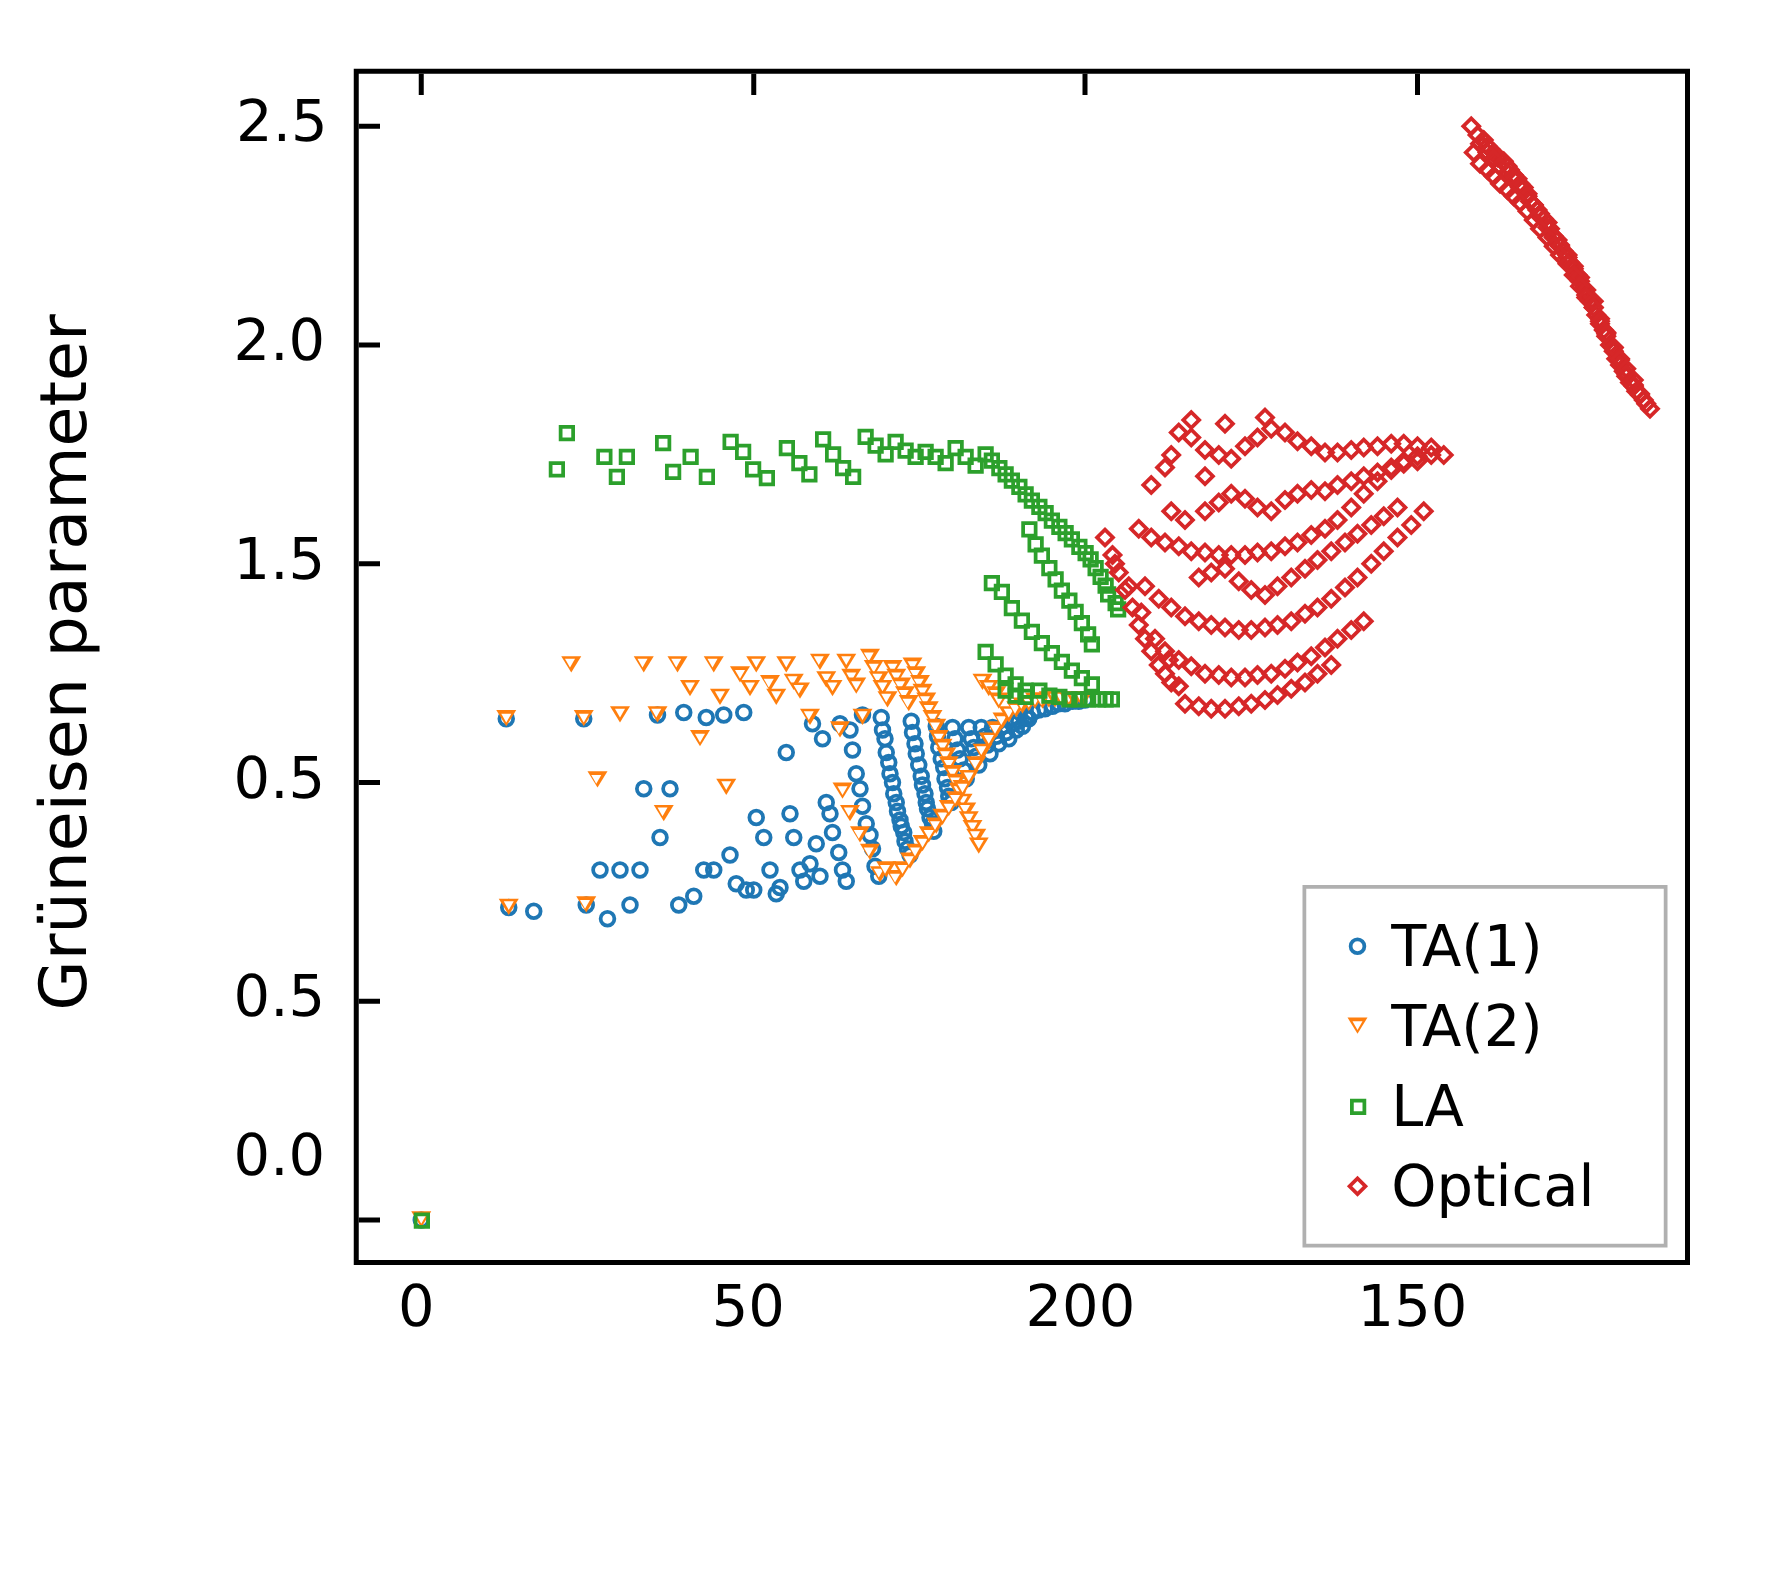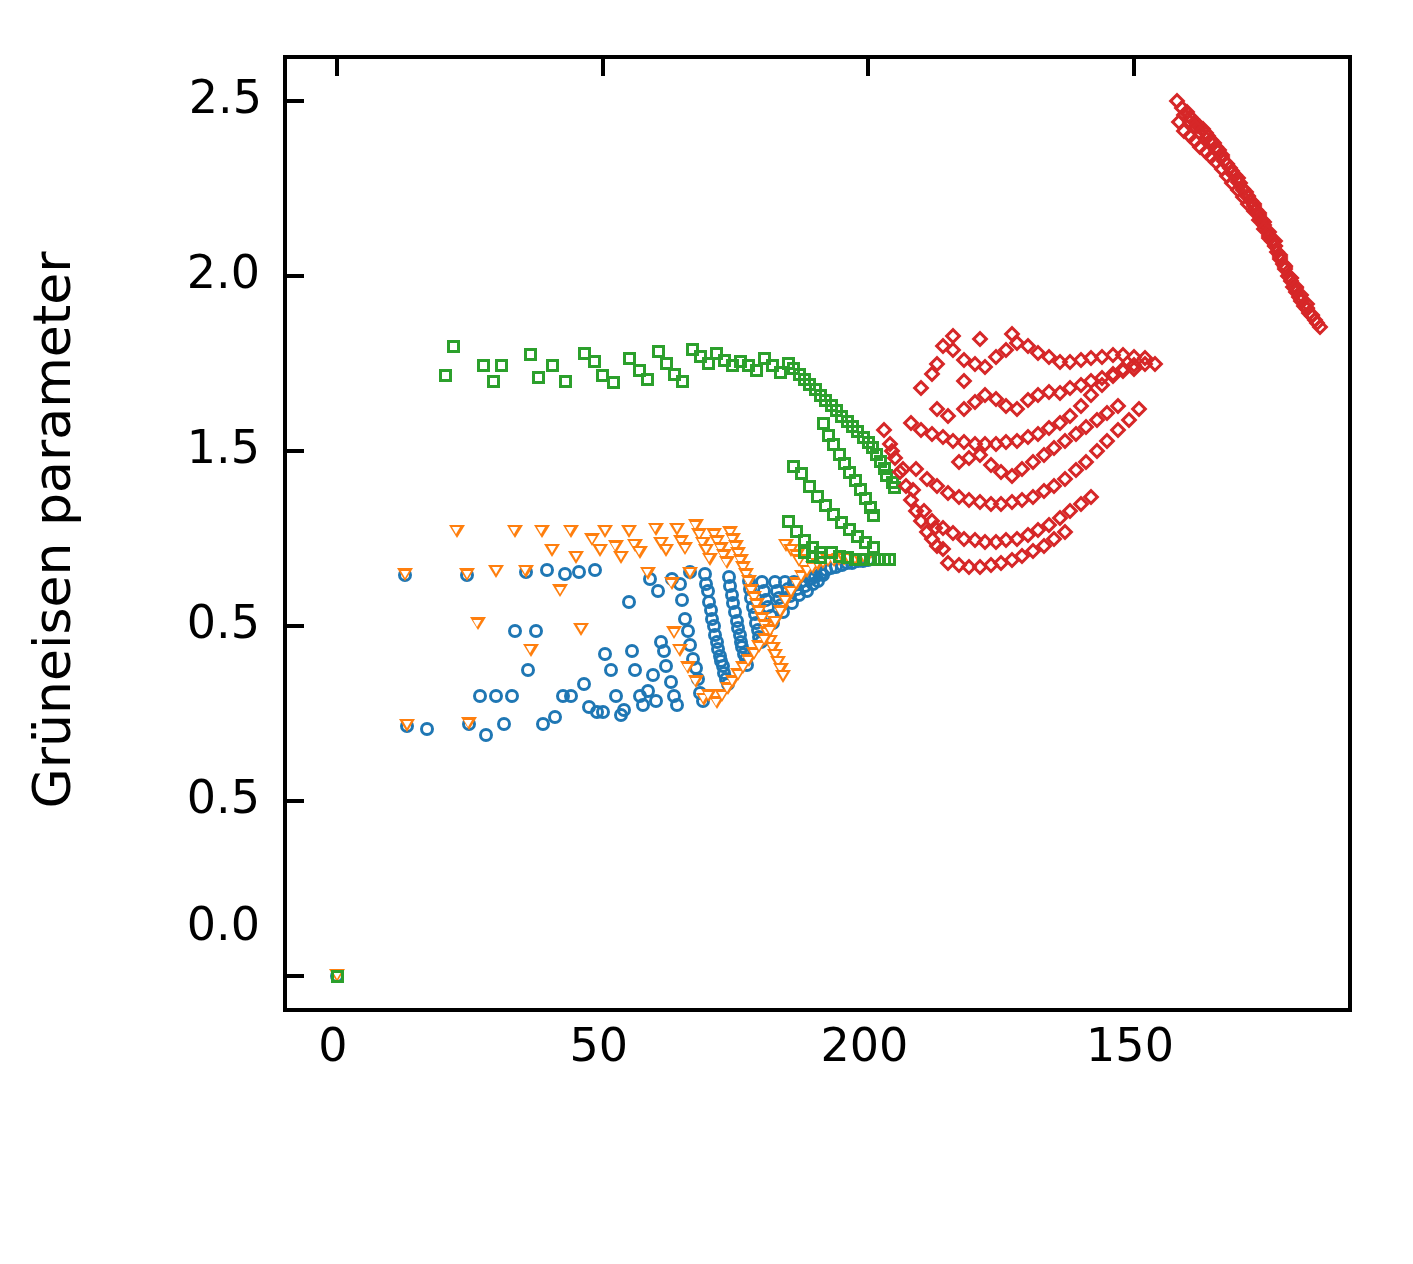--- a/index.html
+++ b/index.html
@@ -685,15 +685,41 @@
     <div id="ticks-y">
         <div class="tick-y" style="top: 917px;"></div>
         <div class="tick-y" style="top: 742px;"></div>
         <div class="tick-y" style="top: 567px;"></div>
         <div class="tick-y" style="top: 392px;"></div>
         <div class="tick-y" style="top: 217px;"></div>
         <div class="tick-y" style="top: 42px;"></div>
       </div>
   </div>
 
+  <div id="legend">
+      <div class="legend-row">
+        <div class="legend-swatch">
+          <div class="mk mk-circle" style="border-color: rgb(31, 119, 180);"></div>
+        </div>
+        <div class="legend-label">TA(1)</div>
+      </div>
+      <div class="legend-row">
+        <div class="legend-swatch">
+          <div class="mk mk-tri" style="border-top-color: rgb(255, 127, 14);"></div>
+        </div>
+        <div class="legend-label">TA(2)</div>
+      </div>
+      <div class="legend-row">
+        <div class="legend-swatch">
+          <div class="mk mk-square" style="border-color: rgb(44, 160, 44);"></div>
+        </div>
+        <div class="legend-label">LA</div>
+      </div>
+      <div class="legend-row">
+        <div class="legend-swatch">
+          <div class="mk mk-diamond" style="border-color: rgb(214, 39, 40);"></div>
+        </div>
+        <div class="legend-label">Optical</div>
+      </div>
+    </div>
 
 
 </div>
 
 </body></html>

